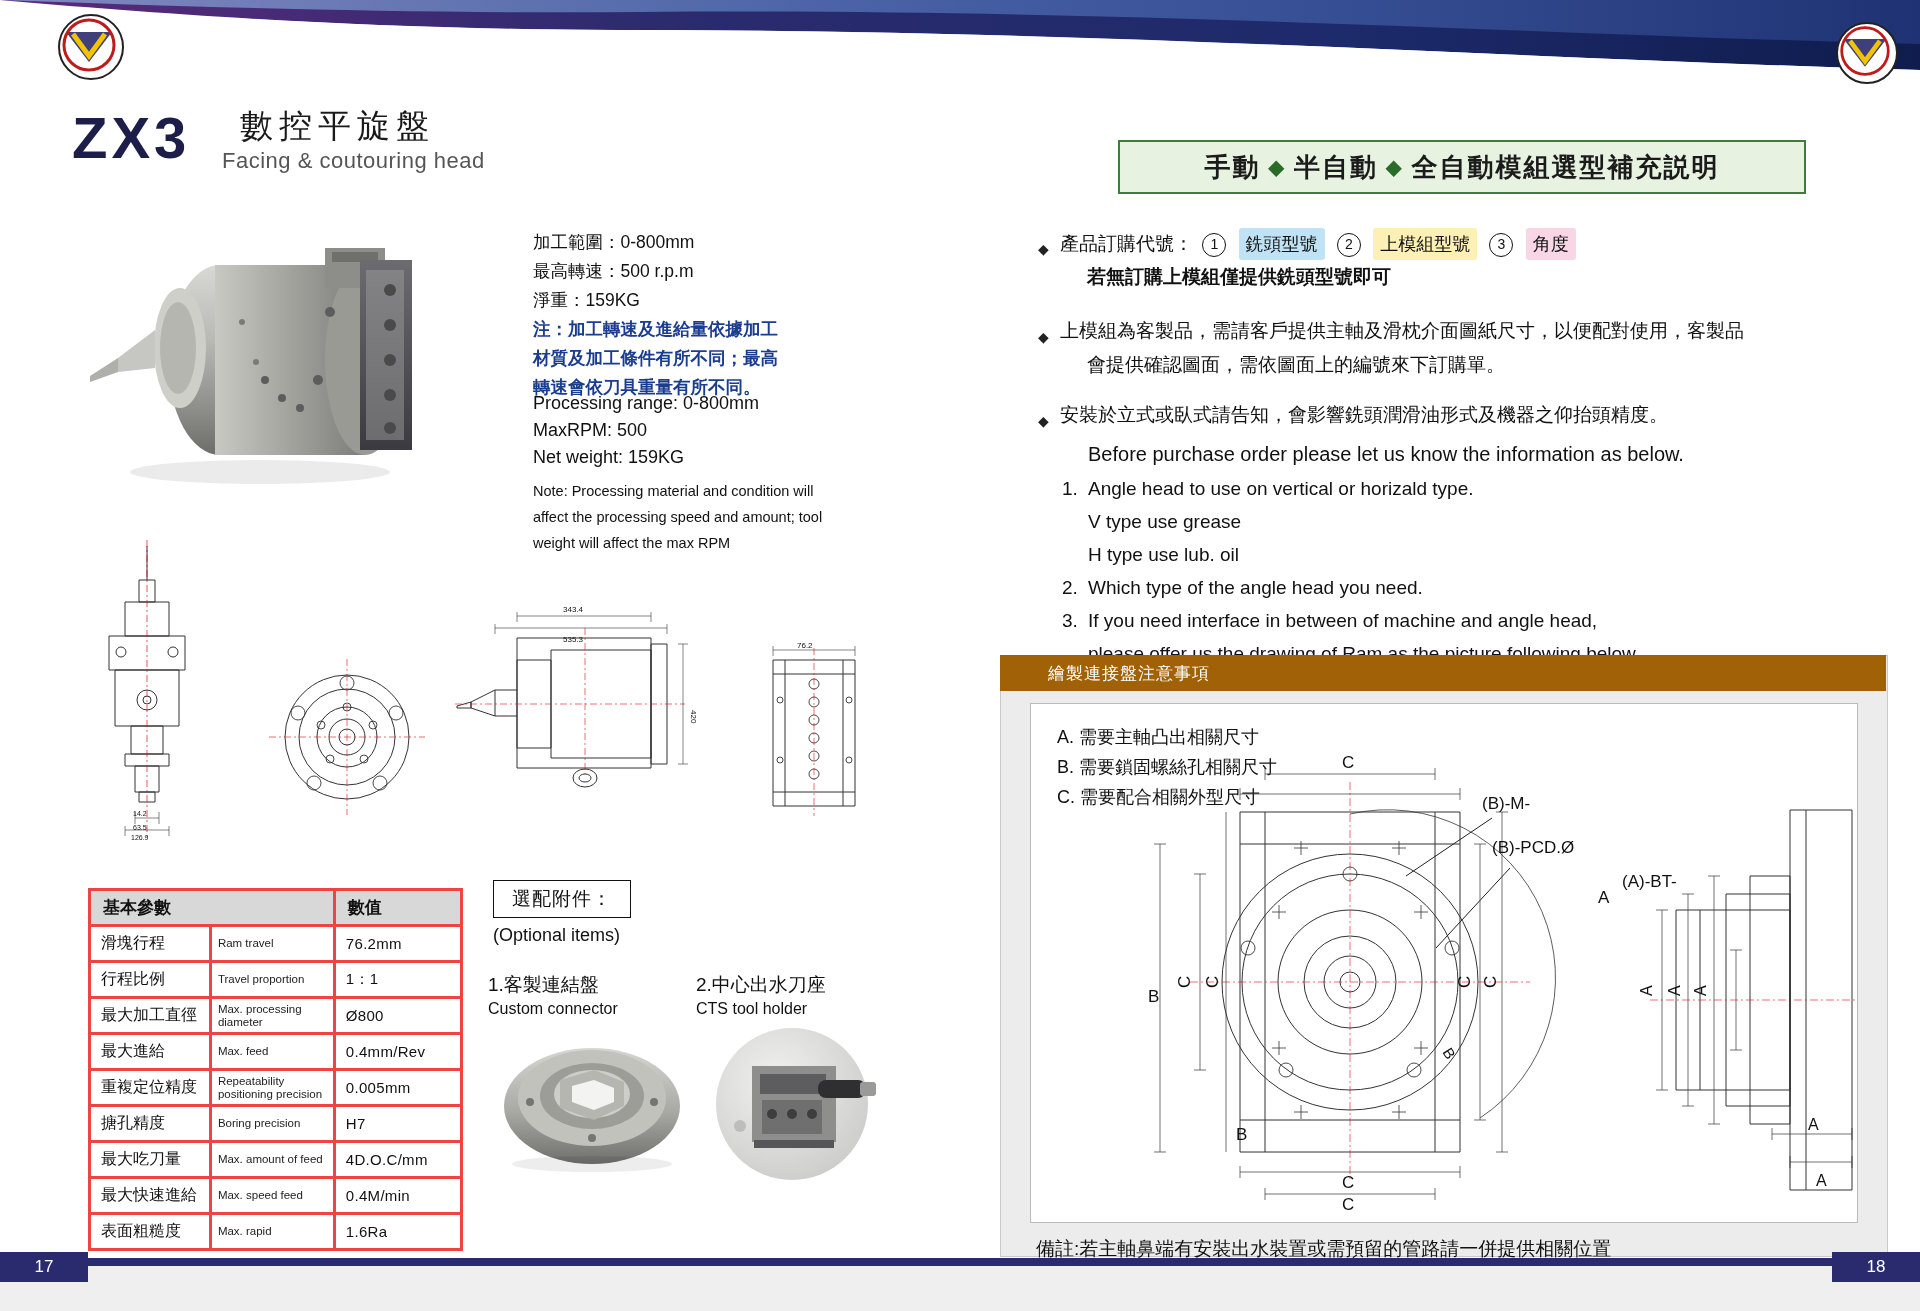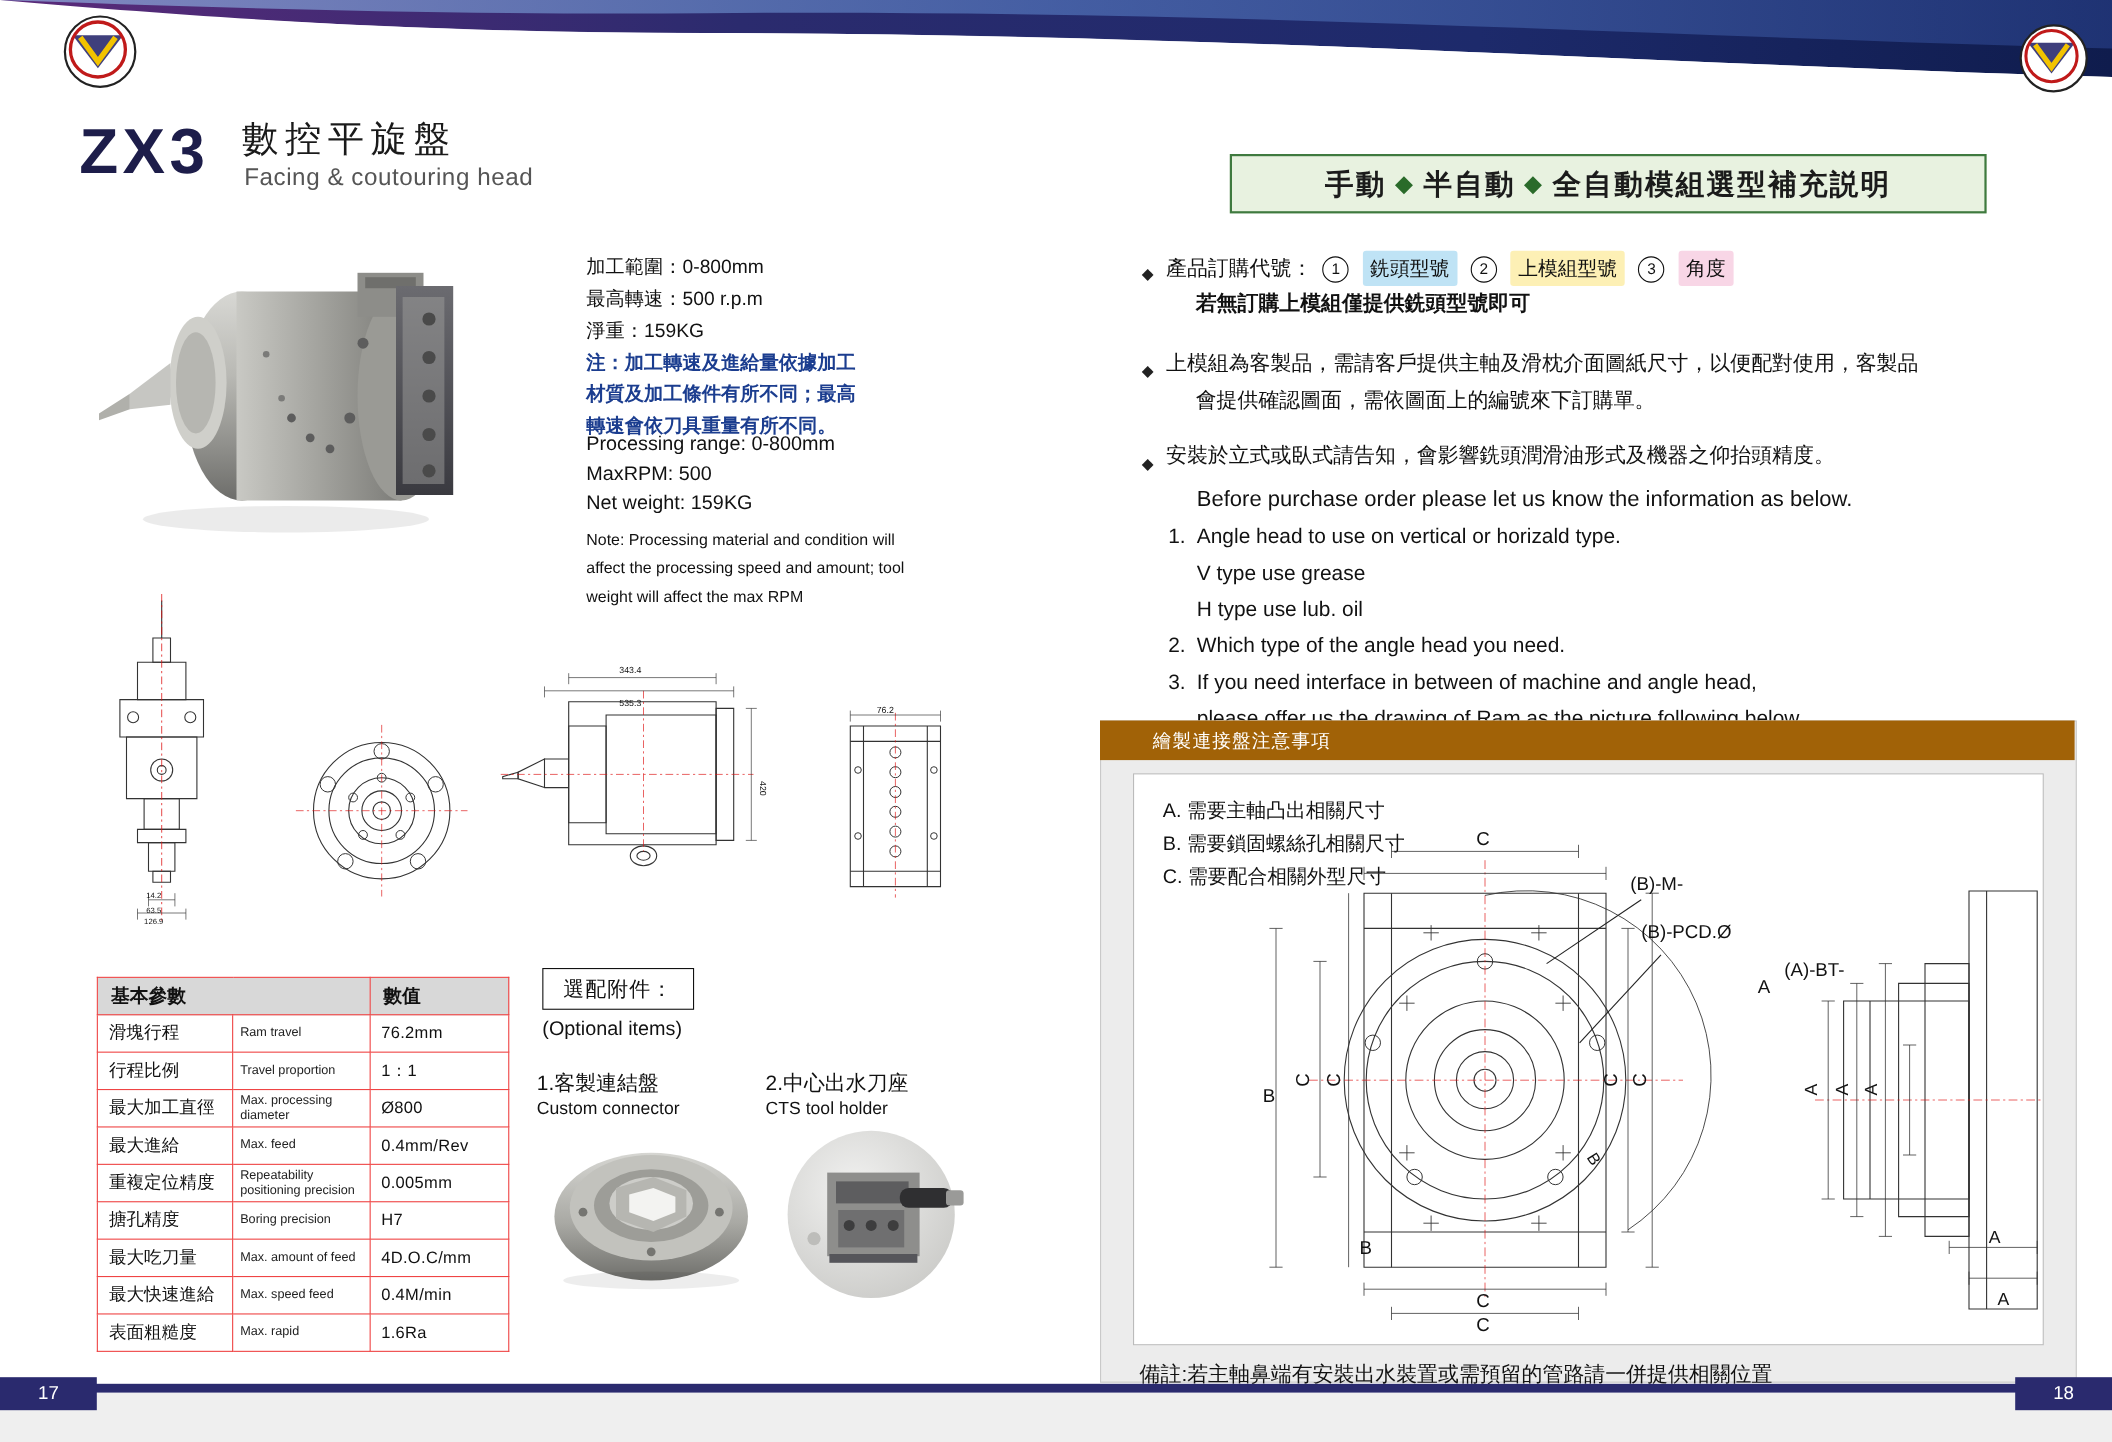--- a/index.html
+++ b/index.html
@@ -26,21 +26,21 @@
   }
   .logo-left svg,.logo-right svg{display:block;}
 
   
   .title-zx3{
     position:absolute;left:72px;top:104px;
     font-size:58px;font-weight:bold;color:#1d1d4a;letter-spacing:4px;
     font-family:"Liberation Sans", sans-serif;
   }
   .title-cn{
-    position:absolute;left:220px;top:104px;font-size:33px;color:#1a1a1a;letter-spacing:6px;
+    position:absolute;left:240px;top:104px;font-size:33px;color:#1a1a1a;letter-spacing:6px;
   }
   .title-en{
     position:absolute;left:222px;top:148px;font-size:22px;color:#555;letter-spacing:.5px;
   }
 
   .spec-cn{
     position:absolute;left:533px;top:228px;width:320px;
     font-size:17.5px;line-height:29px;color:#111;
   }
   .spec-cn .blue{color:#1b3d8f;font-weight:bold;}
@@ -62,21 +62,21 @@
   .draw-a{position:absolute;left:95px;top:540px;width:120px;height:300px;}
   .draw-b{position:absolute;left:265px;top:655px;width:165px;height:165px;}
   .draw-c{position:absolute;left:455px;top:598px;width:275px;height:230px;}
   .draw-d{position:absolute;left:755px;top:640px;width:130px;height:180px;}
 
   
   .ptable{
     position:absolute;left:88px;top:888px;width:375px;
     border:1px solid #111;border-collapse:collapse;background:#fff;
   }
-  .ptable td,.ptable th{border:1px solid #ef4444;height:33px;font-size:15px;color:#111;padding:0 6px;}
+  .ptable td,.ptable th{border:3px solid #ef4444;height:33px;font-size:15px;color:#111;padding:0 6px;}
   .ptable thead th{background:#d8d8d8;font-weight:bold;font-size:17px;text-align:left;padding-left:12px;}
   .ptable .c-cn{width:108px;font-size:16px;padding-left:10px;margin-top:48px;}
   .ptable .c-en{width:112px;font-size:11.5px;color:#222;line-height:13px;}
   .ptable .c-val{width:110px;font-size:15px;padding-left:10px;letter-spacing:.3px;}
 
   
   .opt-head{
     position:absolute;left:493px;top:880px;width:136px;height:36px;
     border:1px solid #111;background:#fff;font-size:19px;color:#111;
     display:flex;align-items:center;justify-content:center;letter-spacing:1px;

